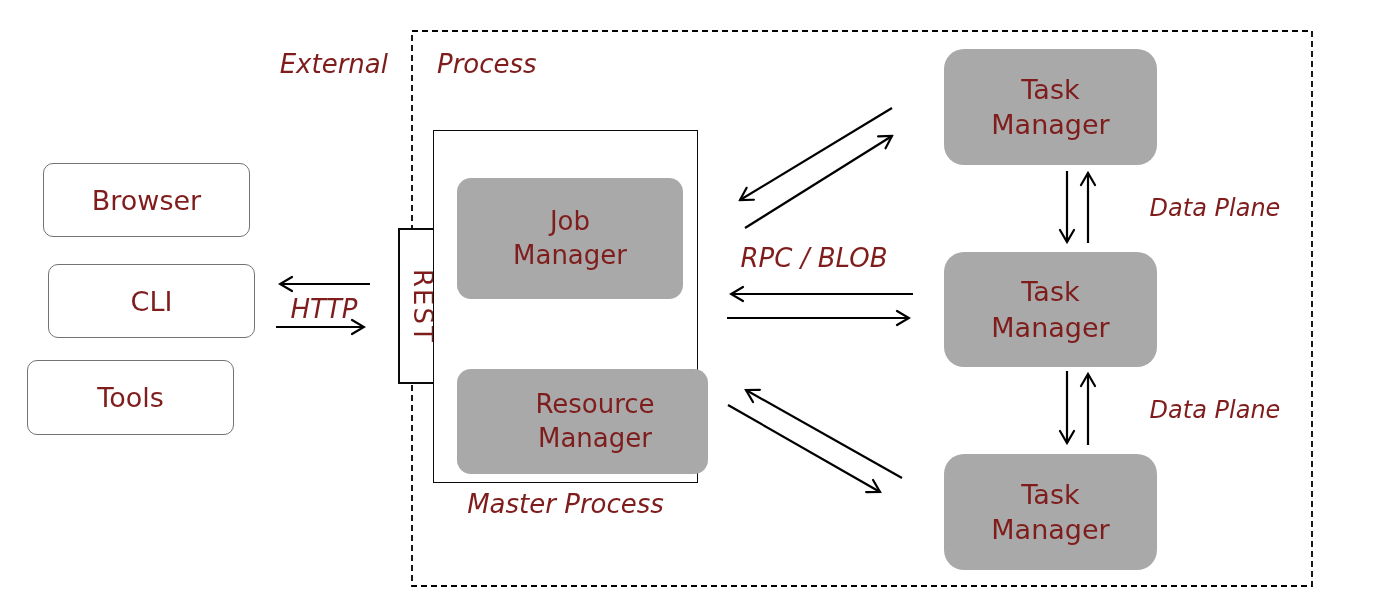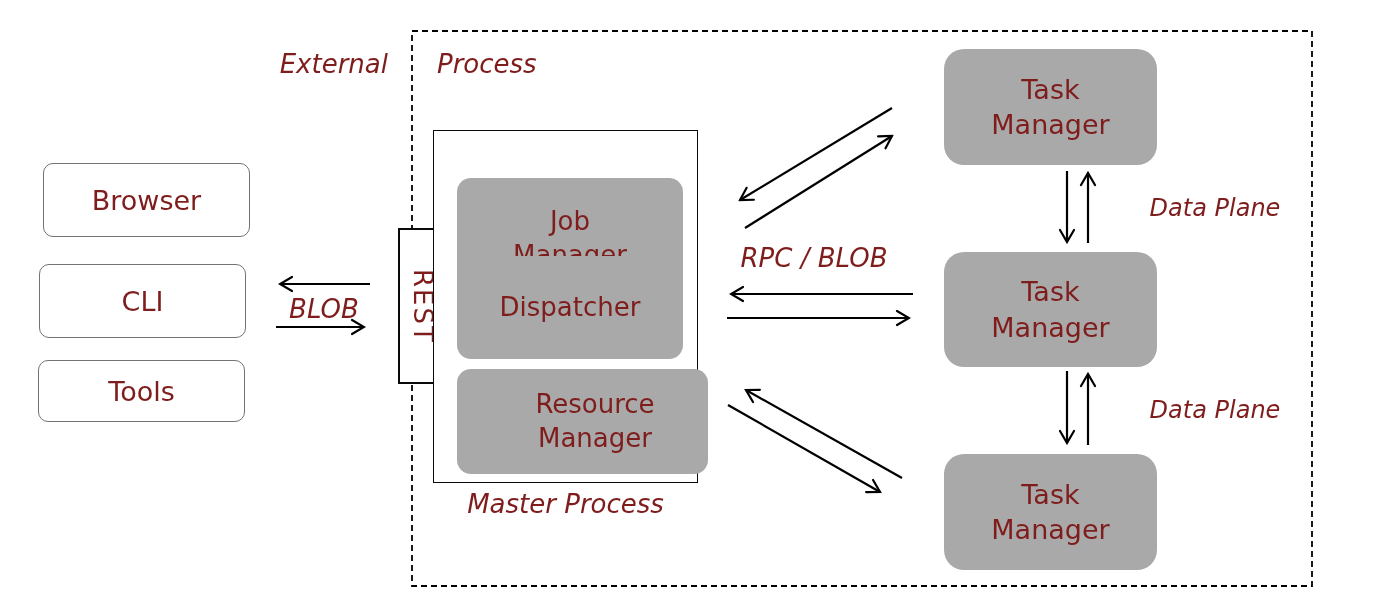--- a/index.html
+++ b/index.html
@@ -71,40 +71,37 @@
       <line x1="1088" y1="445" x2="1088" y2="374" marker-end="url(#ah)"></line>
     </g>
   </svg>
 
   <div class="abs zone-label" style="left:233px;top:50px;width:155px;text-align:right;">External</div>
   <div class="abs zone-label" style="left:437px;top:50px;">Process</div>
 
   <div class="abs client-box" style="left:43px;top:163px;">
     <span class="label">Browser</span>
   </div>
-  <div class="abs client-box" style="left:39px;top:264px;align-items:center;">
+  <div class="abs client-box" style="left:48px;top:264px;align-items:center;">
     <span class="label">CLI</span>
   </div>
-  <div class="abs client-box" style="left:38px;top:360px;height:62px;justify-content:center;">
+  <div class="abs client-box" style="left:27px;top:360px;height:75px;justify-content:center;">
     <span class="label">Tools</span>
   </div>
 
-  <div class="abs flow-label" style="left:272px;top:294px;width:104px;">BLOB</div>
+  <div class="abs flow-label" style="left:272px;top:294px;width:104px;">HTTP</div>
 
   <div class="abs rest-box">
     <span>REST</span>
   </div>
 
   <div class="abs master-box">
     <div class="component-box" style="top:21px;height:121px;margin-top:26px;">
       <span class="label">Job
 Manager</span>
-    </div>
-    <div class="component-box" style="top:125px;height:103px;">
-      <span class="label">Dispatcher</span>
     </div>
     <div class="component-box" style="top:238px;height:105px;padding-left:25px;">
       <span class="label">Resource
 Manager</span>
     </div>
   </div>
   <div class="abs caption" style="left:433px;top:489px;width:265px;">Master Process</div>
 
   <div class="abs flow-label" style="left:714px;top:243px;width:200px;">RPC / BLOB</div>
 

